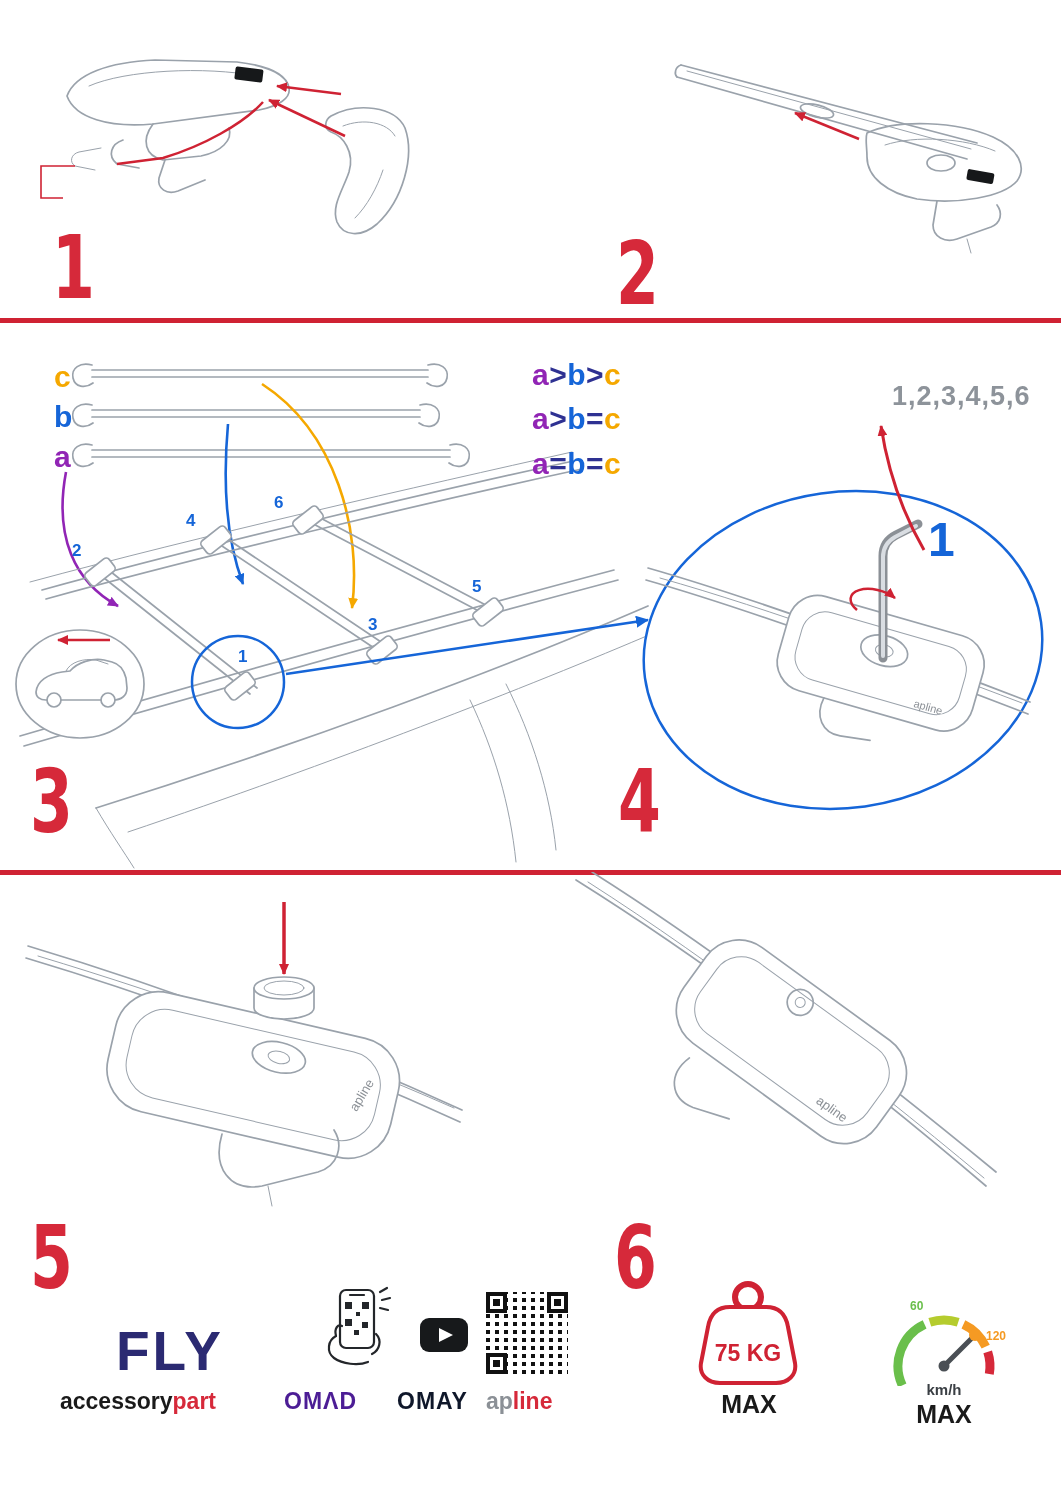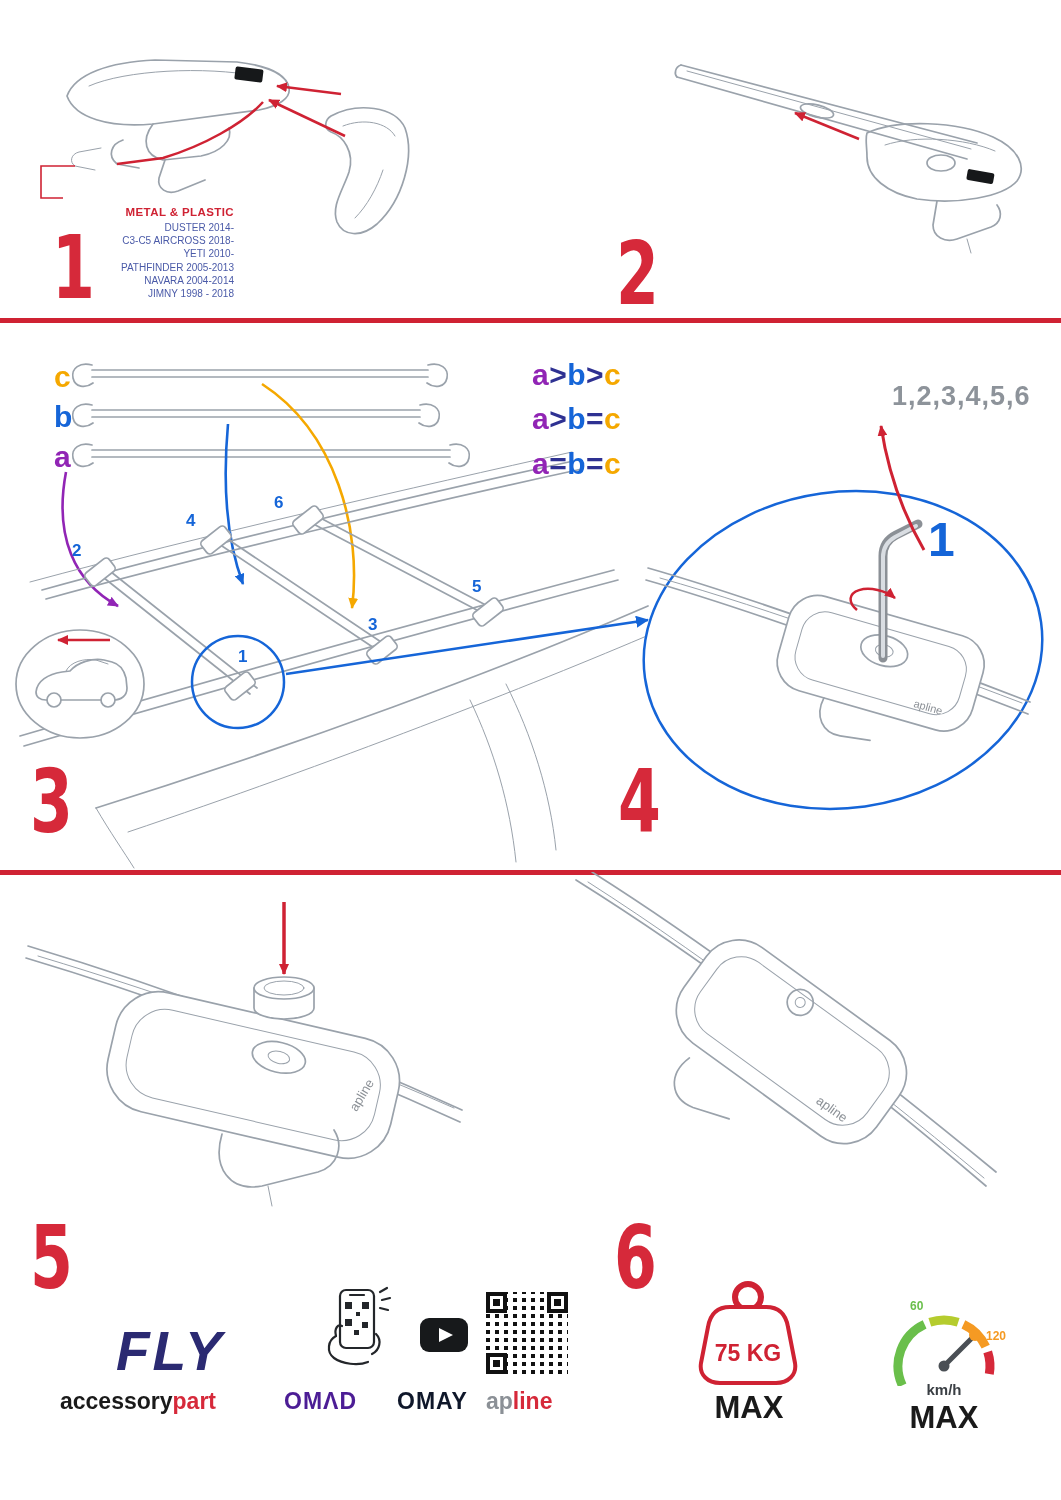--- a/index.html
+++ b/index.html
@@ -16,30 +16,30 @@
            font-family:"DejaVu Sans",sans-serif;transform:scaleX(.7);transform-origin:left top;}
   .models-block{position:absolute;left:58px;top:206px;width:176px;text-align:right;}
   .material{font-size:11.5px;font-weight:bold;color:#cf2233;letter-spacing:.4px;margin-bottom:3px;}
   .model-line{font-size:10px;color:#4a5aa8;line-height:1.32;font-weight:500;}
   .barlbl{position:absolute;left:54px;font-size:30px;font-weight:700;line-height:1;}
   .col-a{color:#9125b5;} .col-b{color:#1565d8;} .col-c{color:#f5a800;} .col-op{color:#2e3192;}
   .rule{position:absolute;left:532px;font-size:30px;font-weight:700;line-height:1;letter-spacing:.5px;}
   .posnum{position:absolute;font-size:17px;font-weight:700;color:#1565d8;line-height:1;}
   .sequence{position:absolute;left:872px;top:381px;font-size:27px;font-weight:600;color:#8d939a;letter-spacing:1px;margin-left:20px;}
   .bignum-blue{position:absolute;left:928px;top:516px;font-size:48px;font-weight:700;color:#1565d8;line-height:1;}
-  .fly{position:absolute;left:116px;top:1324px;font-size:55px;font-weight:700;color:#2b2a72;letter-spacing:3px;line-height:1;font-style:italic;}
+  .fly{position:absolute;left:116px;top:1324px;font-size:55px;font-weight:700;color:#2b2a72;letter-spacing:3px;line-height:1;}
   .brandline{position:absolute;top:1390px;font-size:23px;font-weight:700;line-height:1;}
   .qr{position:absolute;left:486px;top:1292px;width:82px;height:82px;
       background-image:repeating-linear-gradient(0deg,#111 0 4px,#fff 4px 8px),
                        repeating-linear-gradient(90deg,#111 0 4px,#fff 4px 9px);
       background-blend-mode:lighten;}
   .qr .f{position:absolute;width:21px;height:21px;background:#fff;border:4px solid #111;box-sizing:border-box;}
   .qr .f i{position:absolute;left:3px;top:3px;right:3px;bottom:3px;background:#111;display:block;}
   .f.tl{left:0;top:0;} .f.tr{right:0;top:0;} .f.bl{left:0;bottom:0;}
-  .maxlbl{position:absolute;font-size:31px;font-weight:700;color:#1a1a1a;text-align:center;line-height:1;}
+  .maxlbl{position:absolute;font-size:25px;font-weight:700;color:#1a1a1a;text-align:center;line-height:1;}
   .kmh{position:absolute;left:876px;top:1382px;width:136px;text-align:center;font-size:15px;color:#3a3f44;font-weight:600;line-height:1;}
 </style>
 </head>
 <body>
 
 <div class="page">
 
   <svg class="abs" style="left:5px;top:52px" width="440" height="210" viewBox="0 0 440 210">
     <defs>
       <marker id="m1r" markerUnits="userSpaceOnUse" markerWidth="12" markerHeight="10" refX="10" refY="5" orient="auto">
@@ -59,29 +59,20 @@
     <path d="M336,42 L272,34" fill="none" stroke="#cf2233" stroke-width="2.5" marker-end="url(#m1r)"></path>
     <path d="M70,114 L36,114 L36,146 L58,146" fill="none" stroke="#cf2233" stroke-width="1.6"></path>
     <g class="ln">
       <path d="M326,64 C352,50 390,54 400,76 C410,104 398,148 372,172 C356,186 338,184 332,170 C326,154 338,138 344,120 C350,100 338,84 326,80 C318,76 320,68 326,64 Z"></path>
       <path d="M338,74 C358,66 382,70 390,84" class="thin"></path>
       <path d="M350,166 C362,154 372,136 378,118" class="thin"></path>
     </g>
     <path d="M340,84 L264,48" fill="none" stroke="#cf2233" stroke-width="2.5" marker-end="url(#m1r)"></path>
   </svg>
 
-  <div class="models-block">
-    <div class="material">METAL &amp; PLASTIC</div>
-    <div class="model-line">DUSTER 2014-</div>
-    <div class="model-line">C3-C5 AIRCROSS 2018-</div>
-    <div class="model-line">YETI 2010-</div>
-    <div class="model-line">PATHFINDER 2005-2013</div>
-    <div class="model-line">NAVARA 2004-2014</div>
-    <div class="model-line">JIMNY 1998 - 2018</div>
-  </div>
 
   <div class="stepnum" style="left:52px;top:228px">1</div>
 
   <svg class="abs" style="left:645px;top:55px" width="415" height="205" viewBox="0 0 415 205">
     <defs>
       <marker id="m2r" markerUnits="userSpaceOnUse" markerWidth="12" markerHeight="10" refX="10" refY="5" orient="auto">
         <path d="M0,0 L11,5 L0,10 Z" fill="#cf2233"></path>
       </marker>
     </defs>
     <g class="ln">

